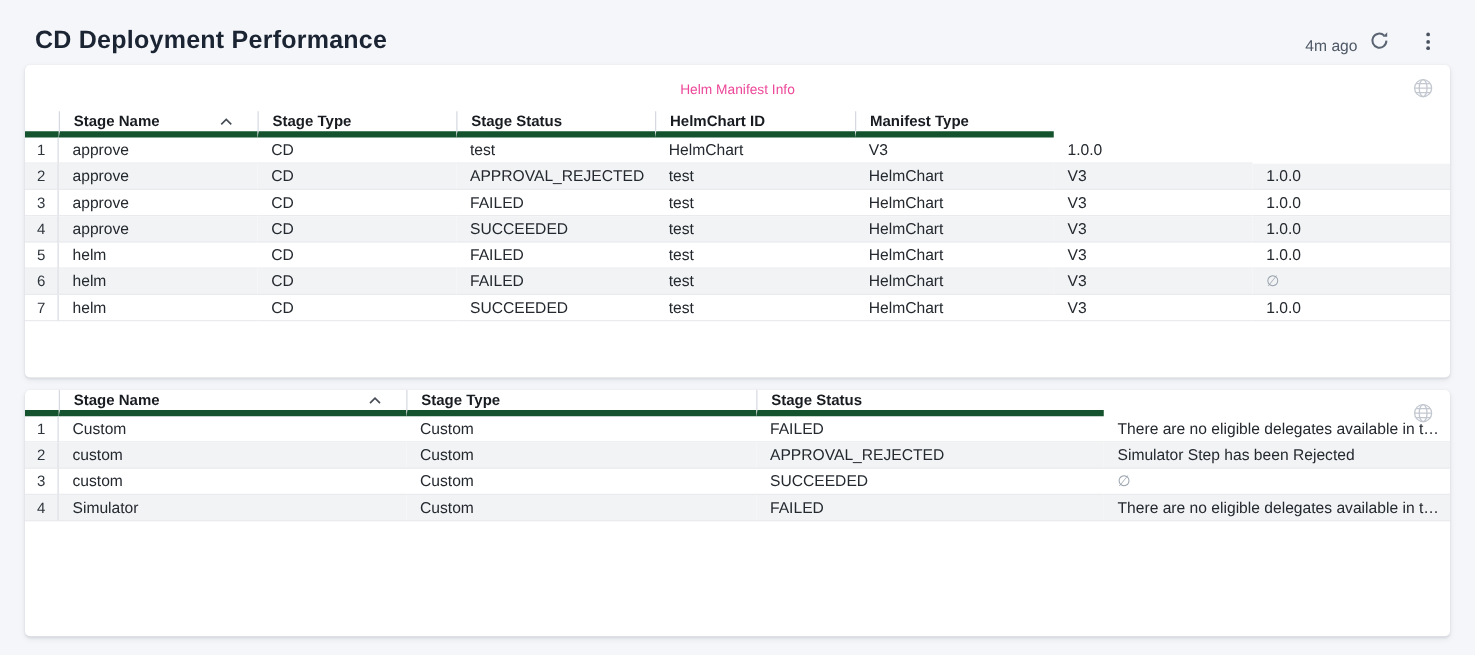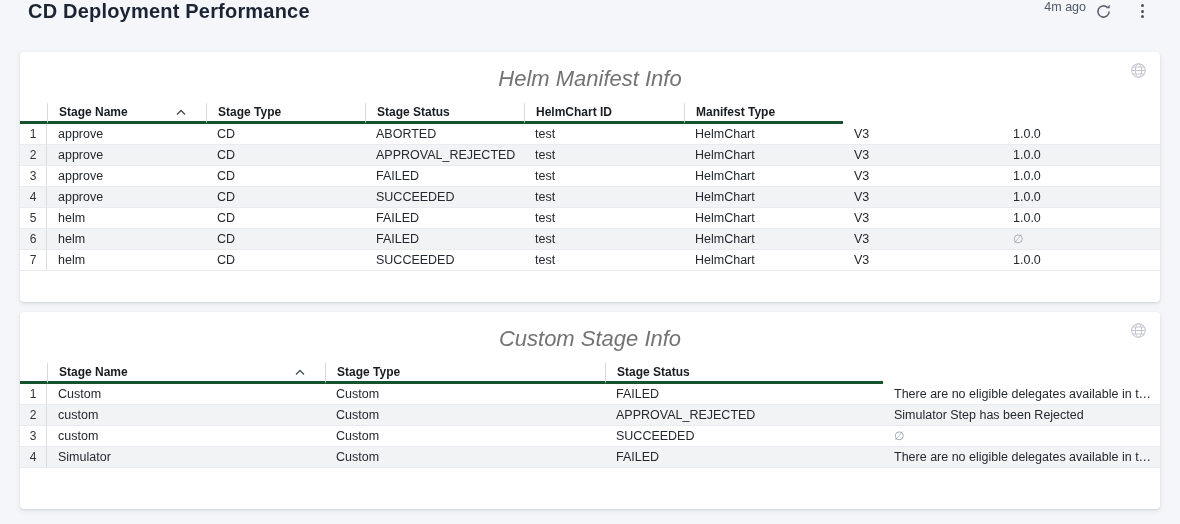--- a/index.html
+++ b/index.html
@@ -3,46 +3,46 @@
 <meta charset="utf-8">
 <style>
   html,body{margin:0;padding:0;}
   body{
     width:1180px;height:524px;overflow:hidden;
     background:#f4f6f9;
     font-family:"Liberation Sans",sans-serif;
     -webkit-font-smoothing:antialiased;
   }
   
-  .topbar{display:flex;align-items:flex-start;height:44px;padding:0 30px 0 28px;}
+  .topbar{display:flex;align-items:flex-end;height:44px;padding:0 30px 0 28px;}
   .topbar h1{flex:1;margin:0;font-size:20px;font-weight:600;color:#1b2433;letter-spacing:.2px;}
   .refresh-time{font-size:12.5px;color:#4e5866;margin-right:6px;}
   .icon-btn{background:none;border:none;cursor:pointer;padding:3px;display:flex;align-items:center;}
   .kebab{display:flex;flex-direction:column;gap:2.5px;margin-left:20px;padding:4px 6px;}
   .kebab .dot{width:3px;height:3px;border-radius:50%;background:#4a5260;}
   
   .card{position:relative;background:#fff;border-radius:4px;margin:0 20px;
         box-shadow:0 1px 2px rgba(16,24,40,.10),0 2px 6px rgba(16,24,40,.07);overflow:hidden;}
   .card.c1{height:250px;margin-top:8px;}
   .card.c2{height:197px;margin-top:10px;}
-  .panel-title{text-align:center;font-size:22px;font-weight:500;color:#737373;margin:14px 0 11px;font-style:italic;}
+  .panel-title{text-align:center;font-size:11px;font-weight:500;color:#ec4899;margin:14px 0 11px;}
   .globe{position:absolute;top:10px;right:13px;line-height:0;}
   
   .table{width:100%;}
   .trow{display:grid;}
   .t1 .trow{grid-template-columns:27px 159px 159px 159px 160px 159px 159px minmax(0,1fr);}
   .t2 .trow{grid-template-columns:27px 278px 280px 278px minmax(0,1fr);}
   .th,.td{height:21px;line-height:21px;padding:0 6px 0 11px;overflow:hidden;white-space:nowrap;
           text-overflow:ellipsis;box-sizing:border-box;}
   .th{display:flex;align-items:center;font-weight:bold;font-size:12px;color:#181c21;
       border-left:1px solid #d6dae0;cursor:pointer;}
   .th .lbl{overflow:hidden;text-overflow:ellipsis;}
   .th.num{border-left:none;cursor:default;}
   .th.sorted{justify-content:space-between;padding-right:20px;}
-  .thead .th{border-bottom:3px solid #14532d;}
+  .thead .th{border-bottom:5px solid #14532d;}
   .td{font-size:12.5px;color:#24292f;border-bottom:1px solid #e9ebee;}
   .td.num{padding:0;text-align:center;justify-content:center;display:block;
           border-right:1px solid #d9dce2;color:#2f353c;font-size:12px;}
   .trow.stripe .td{background:#f2f3f5;}
   .td.nullv{color:#9aa3ad;font-size:12px;}
   .sorticon{flex:none;}
 </style>
 </head>
 <body>
 
@@ -94,21 +94,20 @@
           <span class="lbl">HelmChart ID</span>
         </div>
         <div class="th">
           <span class="lbl">Manifest Type</span>
         </div>
       </div>
       <div class="trow">
         <div class="td num">1</div>
         <div class="td">approve</div>
         <div class="td">CD</div>
-        <div class="td">ABORTED</div>
         <div class="td">test</div>
         <div class="td">HelmChart</div>
         <div class="td">V3</div>
         <div class="td">1.0.0</div>
       </div>
       <div class="trow stripe">
         <div class="td num">2</div>
         <div class="td">approve</div>
         <div class="td">CD</div>
         <div class="td">APPROVAL_REJECTED</div>
@@ -164,21 +163,20 @@
         <div class="td">SUCCEEDED</div>
         <div class="td">test</div>
         <div class="td">HelmChart</div>
         <div class="td">V3</div>
         <div class="td">1.0.0</div>
       </div>
     </div>
 </section>
 
 <section class="card c2">
-  <div class="panel-title">Custom Stage Info</div>
   <span class="globe">
     <svg width="17" height="17" viewBox="0 0 18 18" fill="none" stroke="#c3c8d0" stroke-width="1.1">
       <circle cx="9" cy="9" r="7.2"></circle>
       <ellipse cx="9" cy="9" rx="3.3" ry="7.2"></ellipse>
       <line x1="1.8" y1="9" x2="16.2" y2="9"></line>
       <line x1="3" y1="5.2" x2="15" y2="5.2"></line>
       <line x1="3" y1="12.8" x2="15" y2="12.8"></line>
     </svg>
   </span>
   <div class="table t2">

